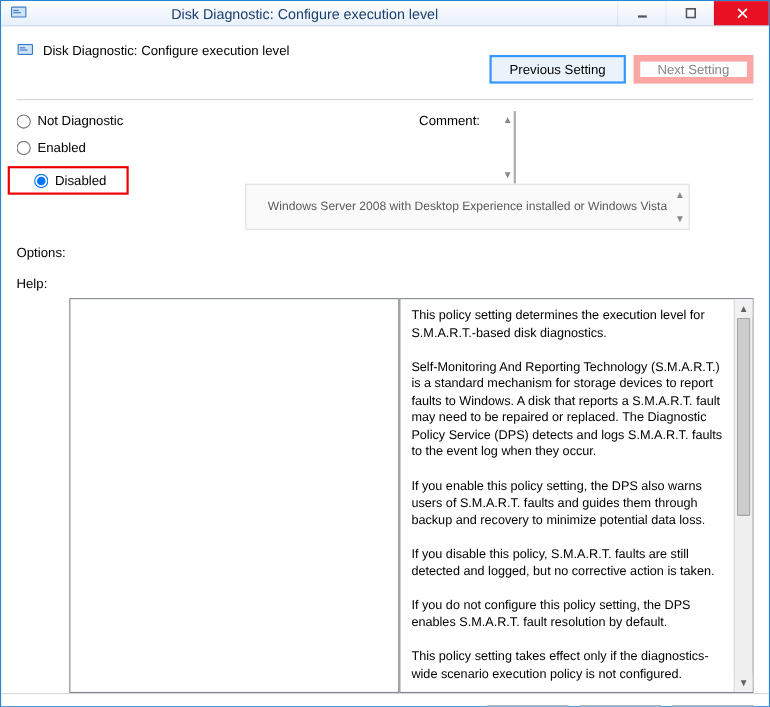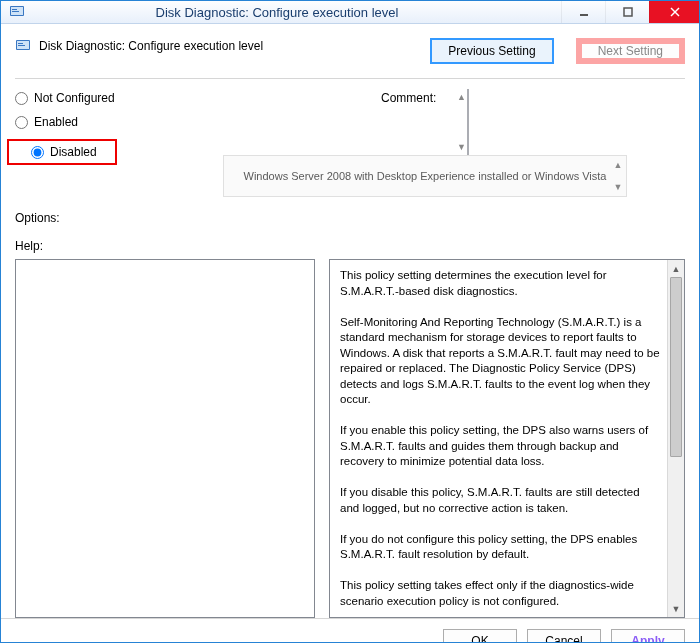--- a/index.html
+++ b/index.html
@@ -36,21 +36,21 @@
     }
     .win-controls { display: flex; }
     .win-btn { width: 44px; height: 22px; display: flex; align-items: center; justify-content: center; font-size: 11px; cursor: default; border-left: 1px solid rgba(0,0,0,0.06);}
     .win-btn.close { background: #e81123; color: #fff; width: 50px;}
     .win-btn.min, .win-btn.max { color: #555; }
     .content { padding: 14px 14px 0 14px; flex: 1; display: flex; flex-direction: column; }
     .header-row { display: flex; align-items: flex-start; margin-bottom: 8px; }
     .header-left { display: flex; align-items: center; gap: 8px; flex: 1; }
     .header-left .policy-icon { width: 16px; height: 16px; }
     .header-left .policy-title { font-size: 12px; color: #000; }
-    .nav-buttons { display: flex; gap: 22px; }
+    .nav-buttons { display: flex; gap: 7px; margin-top: 12px; }
     .nav-btn {
       height: 26px;
       padding: 0 16px;
       font-size: 12px;
       background: #fdfdfd;
       border: 6px solid #fca5a5;
       color: #888;
       cursor: default;
     }
     .nav-btn.active { border: 2px solid #3399ff; color: #000; background: #eaf3fc; }
@@ -65,21 +65,21 @@
     .field-label { width: 74px; text-align: left; color: #000; padding-top: 2px;}
     .comment-box { flex: 1; height: 66px; border: 1px solid #abadb3; background: #fff; position: relative; }
     .comment-box .scroll-up,.comment-box .scroll-down{position:absolute;right:2px;font-size:9px;color:#888;}
     .comment-box .scroll-up{top:2px}.comment-box .scroll-down{bottom:2px}
     .supported-box { flex: 1; height: 42px; border: 1px solid #e0e0e0; background: #fafafa; display: flex; align-items: center; justify-content: center; color: #5a5a5a; font-size: 11px; padding: 0 20px; position: relative;}
     .supported-box .scroll-up,.supported-box .scroll-down{position:absolute;right:4px;font-size:9px;color:#888;}
     .supported-box .scroll-up{top:4px}.supported-box .scroll-down{bottom:4px}
     .panels-labels{display:flex;gap:14px;margin-top:14px;flex-direction:column;}
     .panels-labels .lbl{font-size:12px;color:#000;}
     .panels-labels .lbl.options{width:300px;}
-    .panels-row { display: flex; gap: 14px; margin-top: 6px; flex: 1; min-height: 0; }
+    .panels-row { display: flex; margin-top: 6px; flex: 1; min-height: 0; margin-left: 48px; }
     .options-pane { width: 300px; border: 1px solid #828790; background: #fff; }
     .help-pane { flex: 1; border: 1px solid #828790; background: #fff; display: flex; }
     .help-text { flex: 1; padding: 8px 6px 8px 10px; font-size: 11.5px; color: #000; line-height: 1.35; overflow: hidden; white-space: pre-wrap; }
     .help-scroll { width: 17px; background: #f0f0f0; border-left: 1px solid #d9d9d9; display: flex; flex-direction: column; }
     .help-scroll .arrow{height:17px;display:flex;align-items:center;justify-content:center;font-size:9px;color:#606060;background:#f0f0f0;}
     .help-scroll .track{flex:1;position:relative;}
     .help-scroll .thumb{position:absolute;top:0;left:2px;right:2px;height:180px;background:#cdcdcd;border:1px solid #a6a6a6;border-radius:1px;}
     .footer { border-top: 1px solid #d6d6d6; padding: 10px 14px; display: flex; justify-content: flex-end; gap: 10px; }
     .footer button { width: 74px; height: 24px; font-size: 12px; background: #fdfdfd; border: 1px solid #adadad; cursor: default; }
     .footer button.disabled { color: #8b5cf6; font-weight: bold; }
@@ -136,21 +136,21 @@
       <button class="nav-btn">Next Setting</button>
     </div>
   </div>
 
   <div class="divider"></div>
 
   <div class="mid-row">
     <div class="radio-col">
       <label class="radio-row">
         <input type="radio" name="state" style="">
-        <span>Not Configured</span>
+        <span>Not Diagnostic</span>
       </label>
       <label class="radio-row">
         <input type="radio" name="state" style="">
         <span>Enabled</span>
       </label>
       <div class="radio-highlight">
         <label class="radio-row">
           <input type="radio" name="state" checked="" style="">
           <span>Disabled</span>
         </label>

